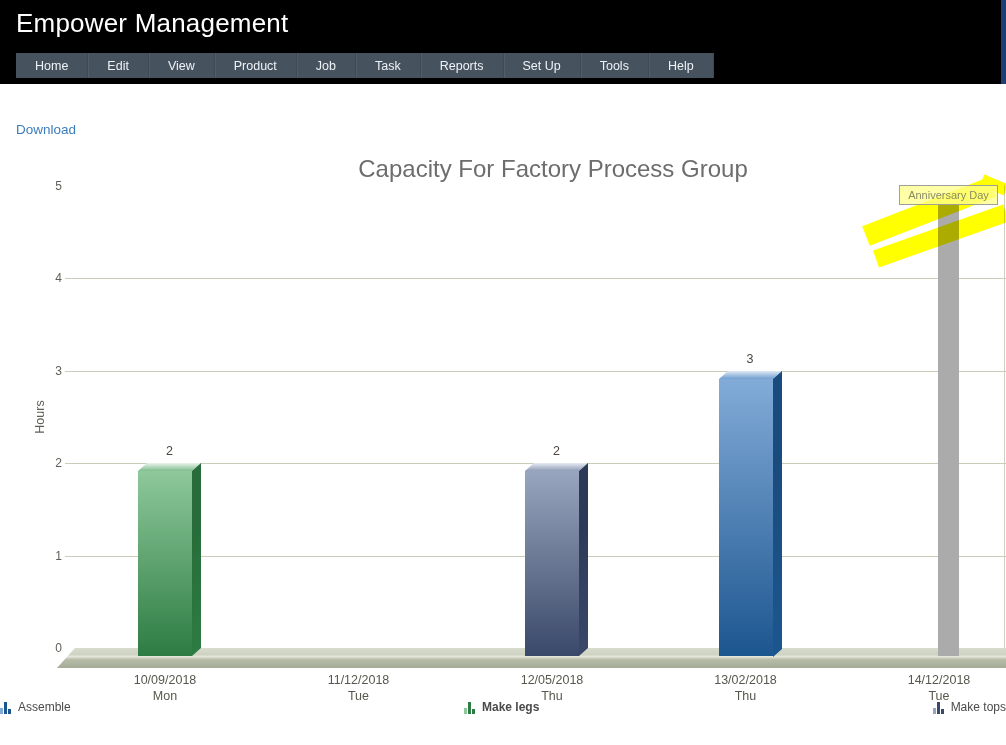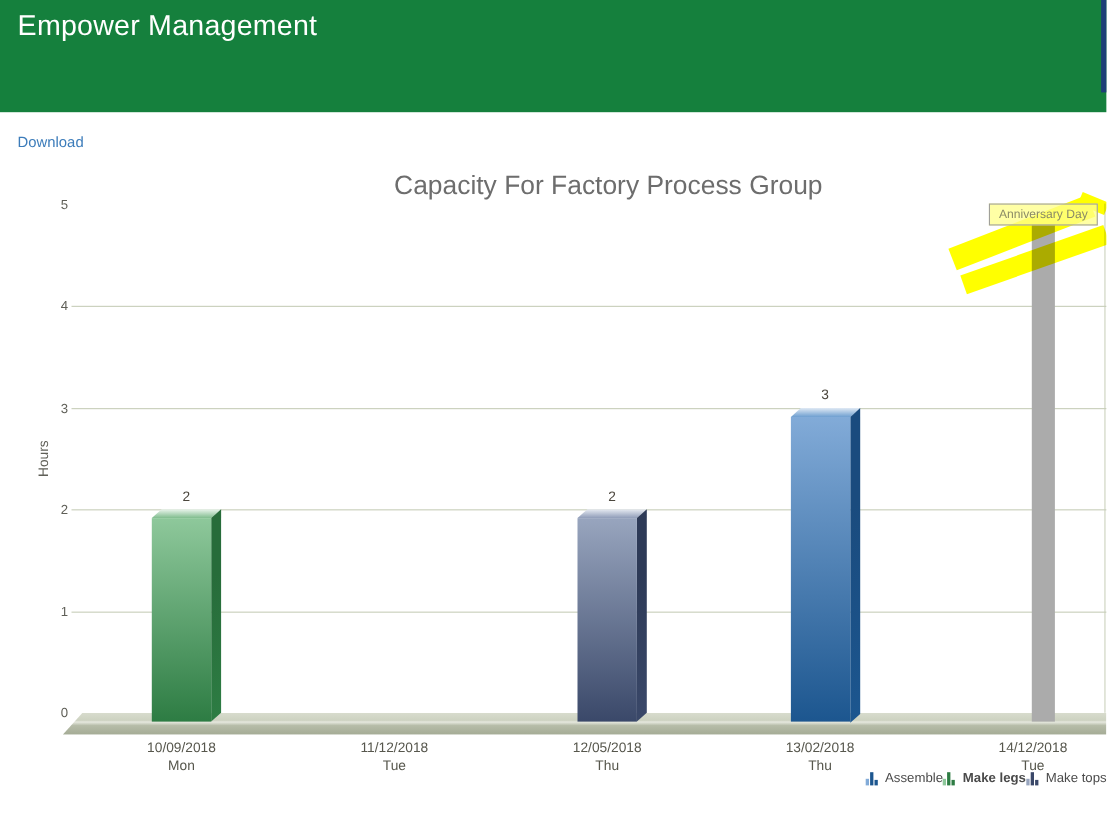--- a/index.html
+++ b/index.html
@@ -2,21 +2,21 @@
 <html><head>
 <meta charset="utf-8">
 <style>
   html,body{margin:0;padding:0;}
   body{
     width:1006px;height:745px;position:relative;overflow:hidden;
     background:#ffffff;font-family:"Liberation Sans", sans-serif;
   }
   .abs{position:absolute;}
   
-  .header{left:0;top:0;width:1006px;height:102px;background:#15803d;}
+  .header{left:0;top:0;width:1006px;height:84px;background:#000000;}
   .app-title{left:16px;top:8px;color:#ffffff;font-size:26px;font-weight:300;letter-spacing:.2px;white-space:nowrap;}
   .navbar{left:16px;top:53px;height:25px;display:flex;align-items:stretch;background:#47525f;}
   .nav-item{
     display:flex;align-items:center;padding:0 19px;color:#eef2f6;font-size:12.5px;
     border-right:1px solid #3e4954;box-shadow:inset 1px 0 0 #525d6a;cursor:pointer;white-space:nowrap;
   }
   .nav-item:first-child{box-shadow:none;}
   .edge-strip{left:1001px;top:0;width:5px;height:84px;background:#1d3e77;}
   
   .download{left:16px;top:122px;color:#3c7cba;font-size:13.5px;text-decoration:none;cursor:pointer;}
@@ -36,30 +36,42 @@
   .bar-top{transform:skewX(-48.37deg);transform-origin:0 100%;}
   .data-label{width:40px;text-align:center;font-size:12.5px;color:#4b463d;}
   .x-label{width:130px;text-align:center;font-size:12.5px;color:#57574d;height:15px;line-height:15px;}
   .marker-bar{background:linear-gradient(to right,#b2b2b2,#a8a8a8);}
   .hl-svg{mix-blend-mode:multiply;}
   .annotation-label{
     left:899px;top:185px;width:97px;height:18px;line-height:18px;text-align:center;
     background:rgba(255,255,140,0.78);border:1px solid #a0a09a;color:#8a8a66;font-size:11px;white-space:nowrap;
   }
   
-  .legend{left:0;top:700px;width:1006px;display:flex;justify-content:flex-end;}
+  .legend{left:0;top:700px;width:1006px;display:flex;justify-content:space-between;}
   .legend-item{display:flex;align-items:flex-end;gap:6px;font-size:12px;color:#4a4a4a;cursor:pointer;}
   .legend-icon{position:relative;width:12px;height:13px;display:inline-block;}
   .legend-icon span{position:absolute;bottom:0;width:3px;}
 </style>
 </head>
 <body>
 
 <div class="abs header">
   <div class="abs app-title">Empower Management</div>
+  <nav class="abs navbar" id="navbar">
+      <div class="nav-item">Home</div>
+      <div class="nav-item">Edit</div>
+      <div class="nav-item">View</div>
+      <div class="nav-item">Product</div>
+      <div class="nav-item">Job</div>
+      <div class="nav-item">Task</div>
+      <div class="nav-item">Reports</div>
+      <div class="nav-item">Set Up</div>
+      <div class="nav-item">Tools</div>
+      <div class="nav-item">Help</div>
+    </nav>
 </div>
 <div class="abs edge-strip"></div>
 
 <a class="abs download">Download</a>
 
 <div class="abs" id="chart" style="left:0;top:0;width:1006px;height:745px;">
   <div class="abs chart-title">Capacity For Factory Process Group</div>
   <div class="abs y-axis-title">Hours</div>
   <div class="abs plot-right-border"></div>
   <div id="grid-layer">

